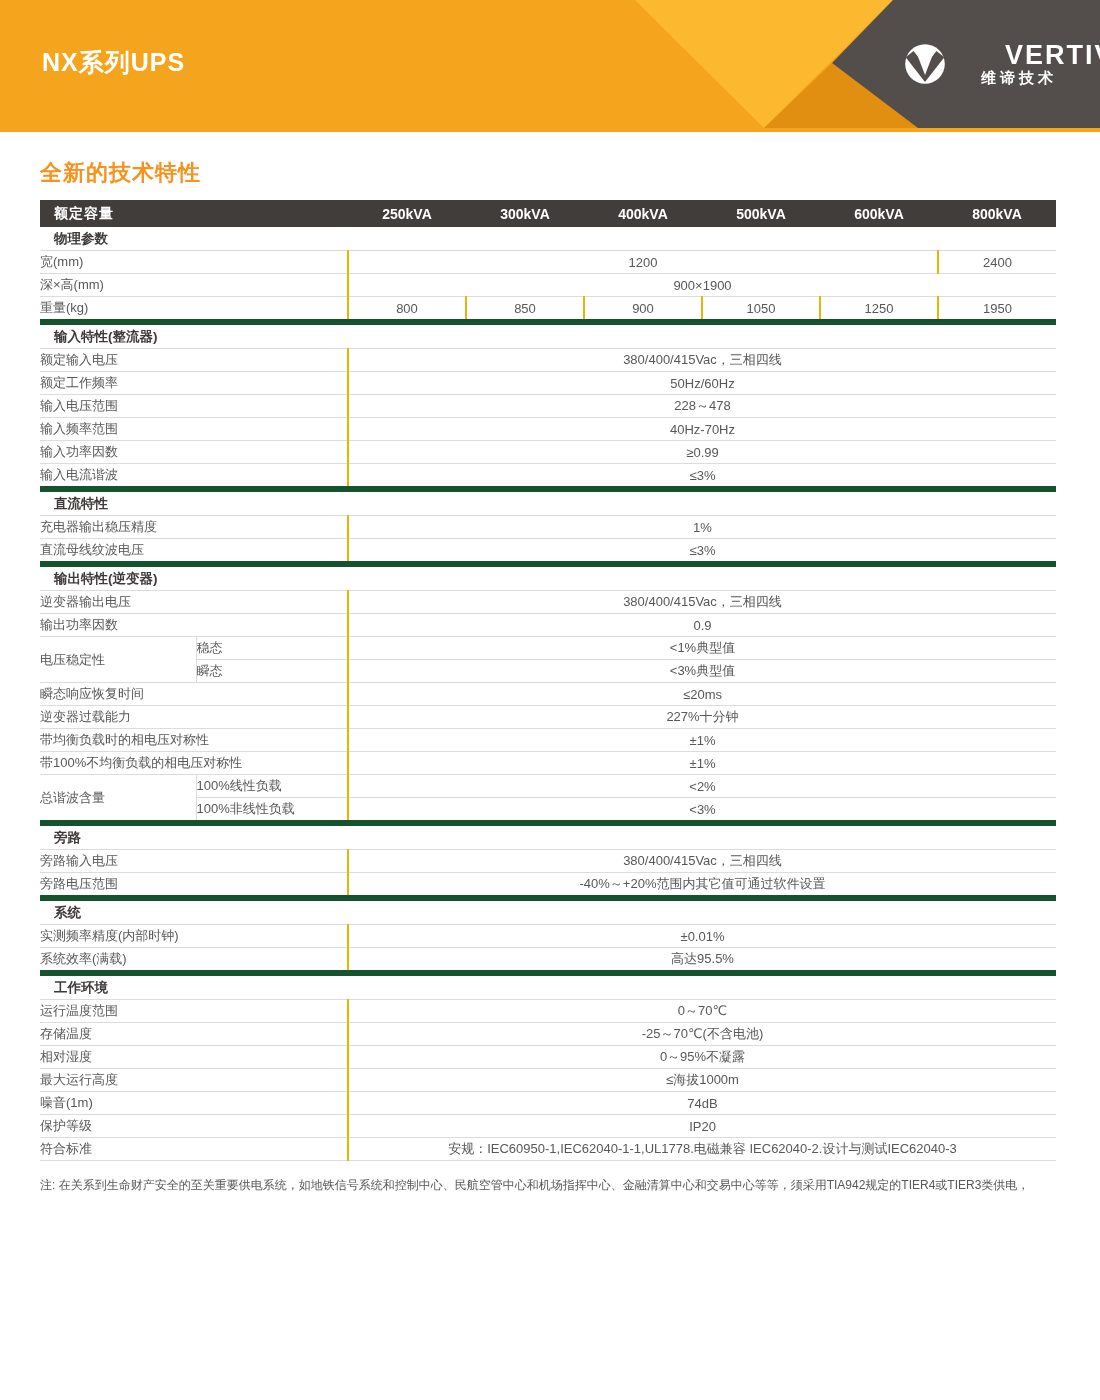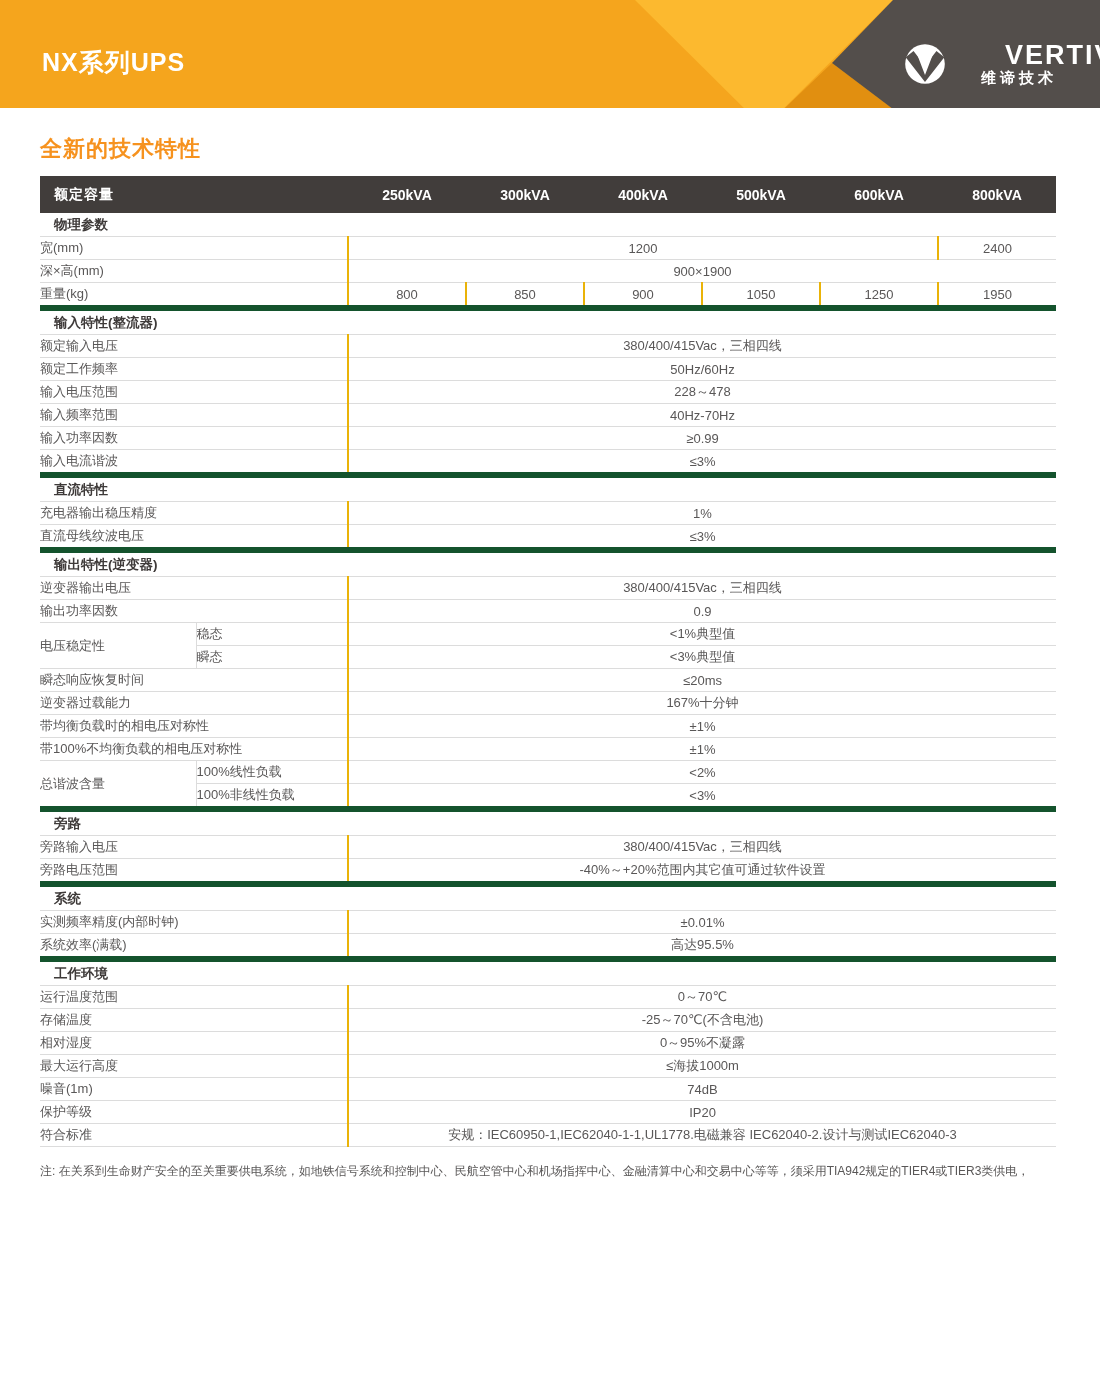--- a/index.html
+++ b/index.html
@@ -2,21 +2,21 @@
 <html style="--orange_base: #F5A51D; --orange_light: #FCB92F; --orange_dark: #E18F10; --charcoal: #534E4B; --heading_orange: #F6921E; --header_bar: #413D3B; --text_gray: #595757;"><head>
 <meta charset="utf-8">
 <style>
   html,body{margin:0;padding:0;}
   body{
     width:1100px;height:1400px;background:#ffffff;position:relative;
     font-family:"Liberation Sans","DejaVu Sans",sans-serif;
     -webkit-font-smoothing:antialiased;
   }
   
-  .banner{position:relative;height:108px;background:var(--orange_base,#F5A51D);overflow:hidden;}
+  .banner{position:relative;height:132px;background:var(--orange_base,#F5A51D);overflow:hidden;}
   .banner svg.shapes{position:absolute;left:0;top:0;width:1100px;height:128px;display:block;}
   .page-title{
     position:absolute;left:42px;top:46px;color:#ffffff;
     font-size:25px;font-weight:bold;letter-spacing:1px;z-index:2;
   }
   .brand{position:absolute;left:903px;top:42px;display:flex;align-items:flex-start;z-index:2;}
   .brand .mark{width:44px;height:44px;margin-right:10px;}
   .brand .txt{display:flex;flex-direction:column;align-items:flex-start;}
   .brand .en{color:#fff;font-size:27px;font-weight:bold;letter-spacing:2px;line-height:26px;white-space:nowrap;margin-left:48px;}
   .brand .tm{font-size:9px;vertical-align:top;letter-spacing:0;}
@@ -27,21 +27,21 @@
     color:var(--heading_orange,#F6921E);font-size:22px;font-weight:bold;
     margin:26px 0 12px 0;letter-spacing:1px;
   }
   table.spec{
     border-collapse:collapse;table-layout:fixed;width:1016px;
     font-size:13px;color:var(--text_gray,#595757);
     border-bottom:1px solid #dcdcdc;
   }
   table.spec th,table.spec td{padding:0;overflow:hidden;white-space:nowrap;}
   thead th{
-    background:var(--header_bar,#413D3B);color:#ffffff;height:37px;
+    background:var(--header_bar,#413D3B);color:#ffffff;height:27px;
     font-size:14px;font-weight:bold;text-align:center;margin-top:39px;
   }
   thead th.cap{ text-align:left;padding-left:14px;font-size:14px;letter-spacing:1px;}
   tr.sec td{
     height:23px;font-weight:bold;color:#3E3A39;font-size:13.5px;
     padding-left:14px;border-top:6px solid #14532d;text-align:left;
   }
   tr.sec.first td{border-top:none;}
   tr.spec-row td{height:22px;border-top:1px solid #dcdcdc;}
   td.lbl{padding-left:14px;text-align:left;}
@@ -180,21 +180,21 @@
         <tr class="spec-row">
           <td class="sub">瞬态</td>
           <td class="val" colspan="6">&lt;3%典型值</td>
         </tr>
         <tr class="spec-row">
           <td class="lbl" colspan="2">瞬态响应恢复时间</td>
           <td class="val" colspan="6">≤20ms</td>
         </tr>
         <tr class="spec-row">
           <td class="lbl" colspan="2">逆变器过载能力</td>
-          <td class="val" colspan="6">167%十分钟</td>
+          <td class="val" colspan="6">227%十分钟</td>
         </tr>
         <tr class="spec-row">
           <td class="lbl" colspan="2">带均衡负载时的相电压对称性</td>
           <td class="val" colspan="6">±1%</td>
         </tr>
         <tr class="spec-row">
           <td class="lbl" colspan="2">带100%不均衡负载的相电压对称性</td>
           <td class="val" colspan="6">±1%</td>
         </tr>
         <tr class="spec-row">

